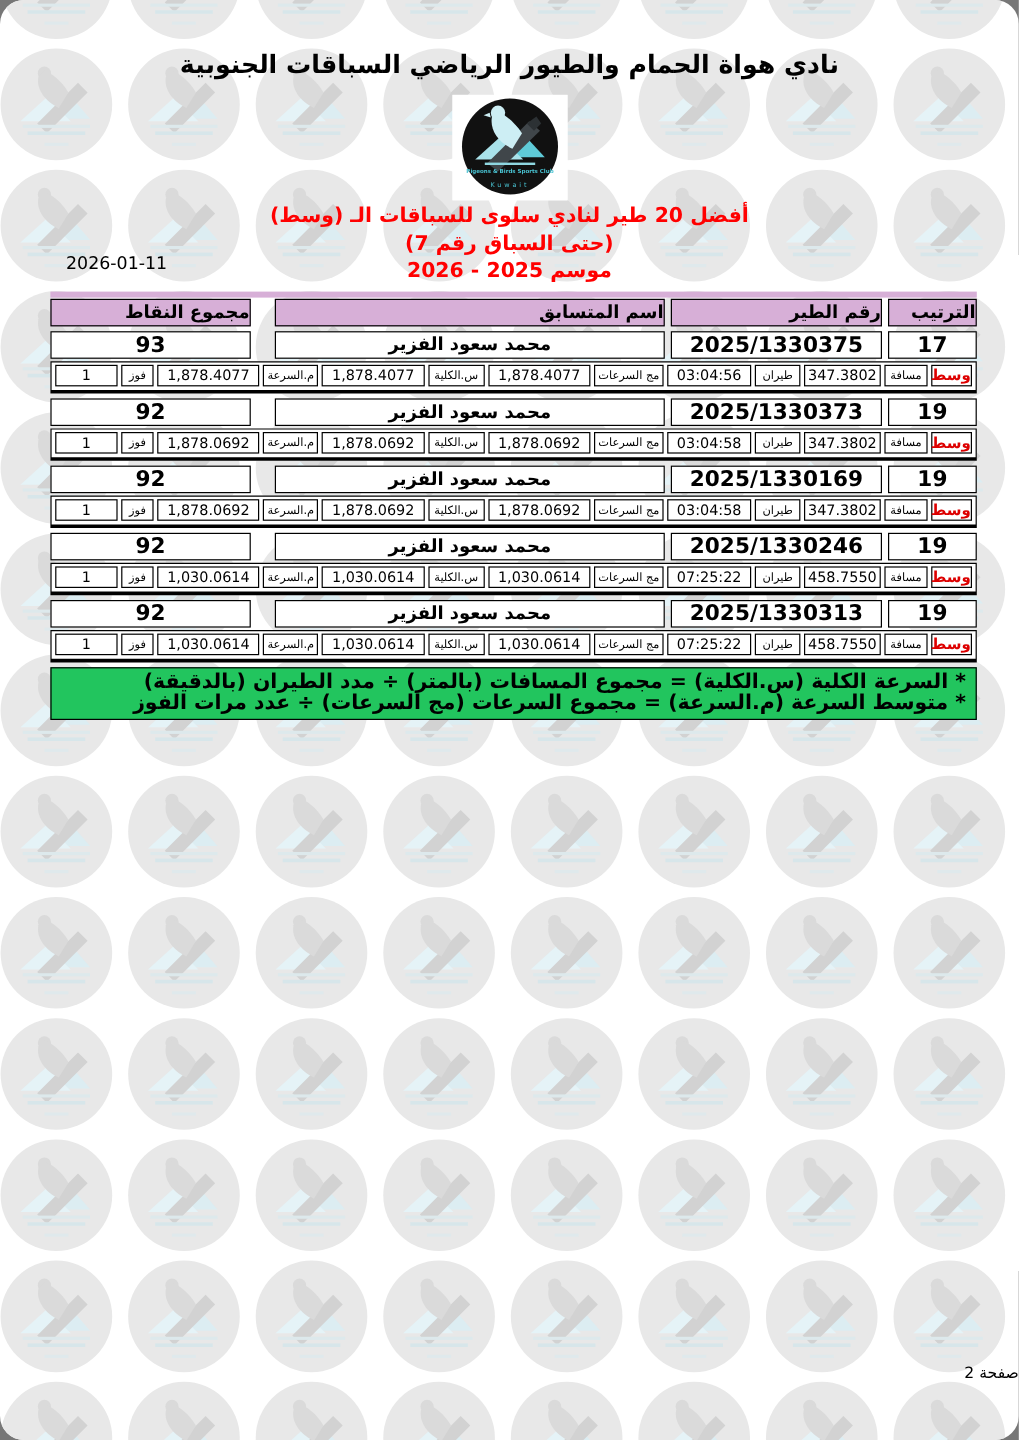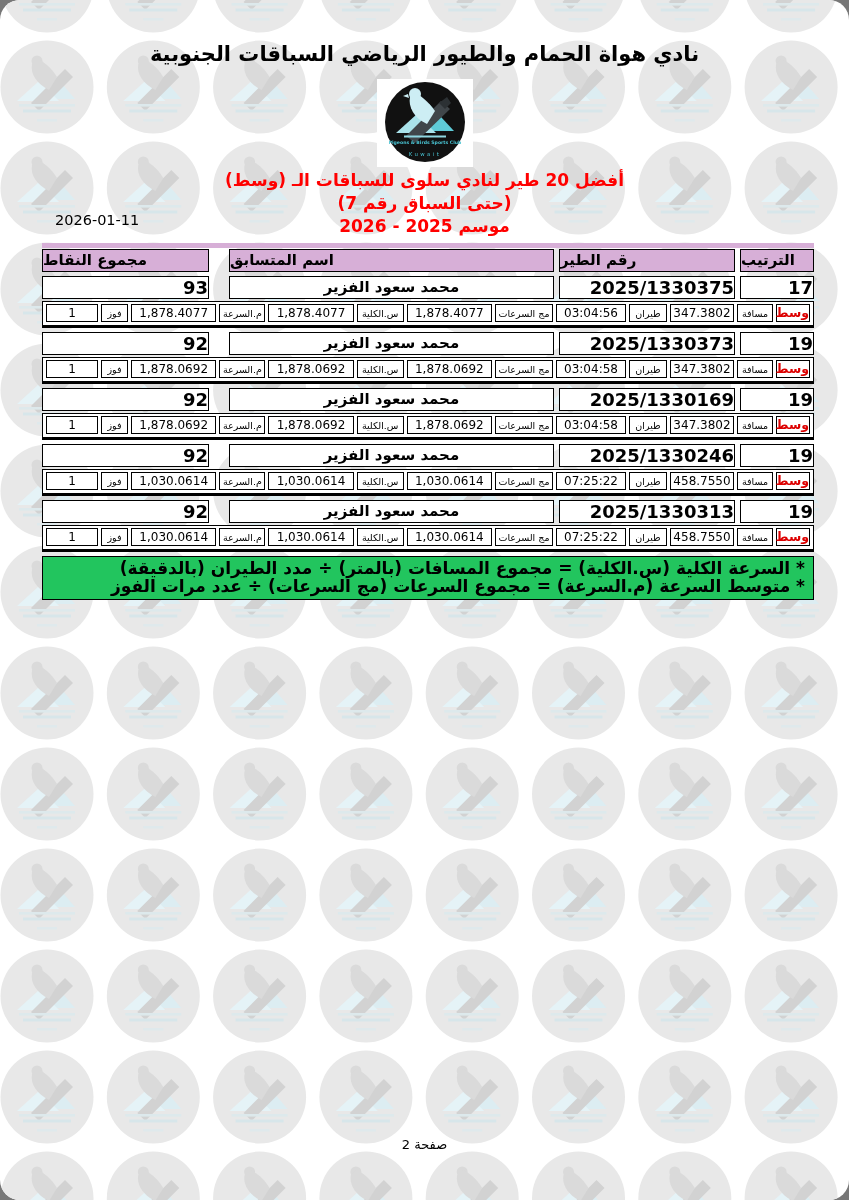--- a/index.html
+++ b/index.html
@@ -11,47 +11,47 @@
   .club-title { padding-top:42px; text-align:center; font-size:21px; font-weight:bold; color:#000; direction:rtl; }
   .logo-wrap { width:96px; height:88px; margin:13px auto 0; background:#fff; }
   .date { position:absolute; top:212px; left:55px; font-size:14.5px; color:#000; }
 
   .subtitle { text-align:center; color:#ff0000; font-weight:bold; font-size:17px; line-height:23px; direction:rtl; }
   .subtitle.first { margin-top:2px; }
 
   .rtable { width:772px; margin:5px 0 0 42px; direction:rtl; }
   .topbar { height:5px; background:#d7afd7; margin-bottom:1px; }
   .hrow { display:flex; gap:5px; }
-  .hcell { background:#d7afd7; border:1px solid #000; text-align:left; font-weight:bold; font-size:15px; height:23px; line-height:21px; color:#000; }
+  .hcell { background:#d7afd7; border:1px solid #000; text-align:right; font-weight:bold; font-size:15px; height:23px; line-height:21px; color:#000; }
   .col-rank { width:74px; flex:0 0 auto; }
   .col-bird { width:176px; flex:0 0 auto; }
   .col-name { flex:1 1 auto;margin-left:15px; }
   .col-points { width:167px; flex:0 0 auto; }
 
   .entry { margin-top:4px; }
   .mrow { display:flex; gap:5px; margin-bottom:2px; }
   .mcell { background:#fff; border:1px solid #000; text-align:center; font-weight:bold; color:#000; height:23px; line-height:21px; font-size:17px; }
-  .mcell.col-bird, .mcell.col-rank, .mcell.col-points { font-size:18px;text-align:right; }
+  .mcell.col-bird, .mcell.col-rank, .mcell.col-points { font-size:18px; }
   .mcell.col-name { font-size:15px; }
 
   .drow-outer { border:1px solid #000; border-bottom-width:3px; background:#fff; padding:2px 3px 3px; }
   .drow { display:flex; gap:3px; }
   .dbox { border:1px solid #000; background:#fff; text-align:center; height:18px; line-height:16px; font-size:12px; color:#000; flex:0 0 auto; }
   .dbox.lbl { font-size:9.5px; line-height:17px; }
   .dbox.cat { color:#dd0000; font-weight:bold; font-size:12.5px; width:34px; }
   .w-lbl-dist { width:36px; } .w-val-dist { width:64px; }
   .w-lbl-fly  { width:38px; } .w-val-fly  { width:70px; }
   .w-lbl-sum  { width:58px; } .w-val-sum  { flex:1 1 auto; }
   .w-lbl-tot  { width:47px; } .w-val-tot  { flex:1 1 auto; }
   .w-lbl-avg  { width:46px; } .w-val-avg  { flex:1 1 auto; }
   .w-lbl-win  { width:27px; } .w-val-win  { width:52px; }
 
   .notes { width:772px; margin:4px 0 0 42px; background:#22c55e; border:1px solid #000; padding:3px 8px 4px; direction:rtl; font-weight:bold; font-size:17px; line-height:17.5px; color:#000; }
 
-  .page-footer { position:absolute; top:1137px; left:0; width:100%; text-align:center; font-size:13px; color:#000; direction:rtl; }
+  .page-footer { position:absolute; top:1137px; left:0; width:100%; font-size:13px; color:#000; direction:rtl; }
 </style>
 </head>
 <body>
 
 <div class="page">
 
   <svg id="wm-svg" class="watermark" viewBox="0 0 849 1200" xmlns="http://www.w3.org/2000/svg" aria-hidden="true">
     <defs>
       <g id="wmcell">
         <circle r="46.5" fill="#e8e8e8"></circle>

